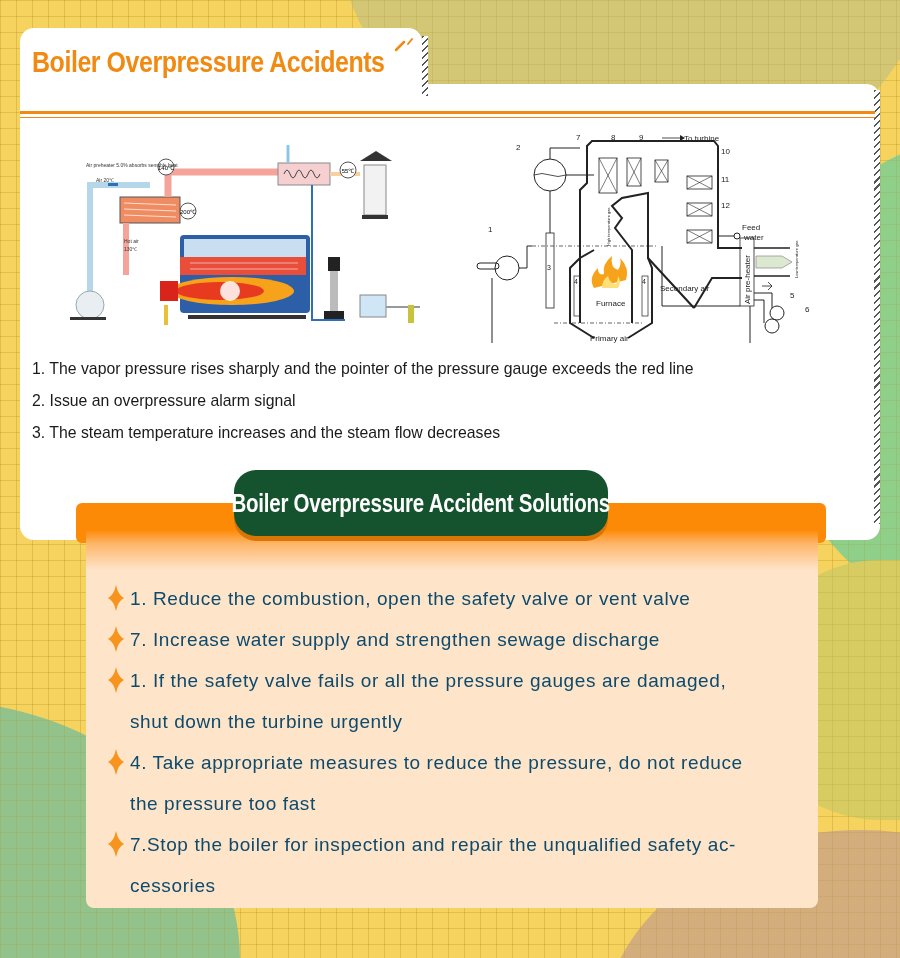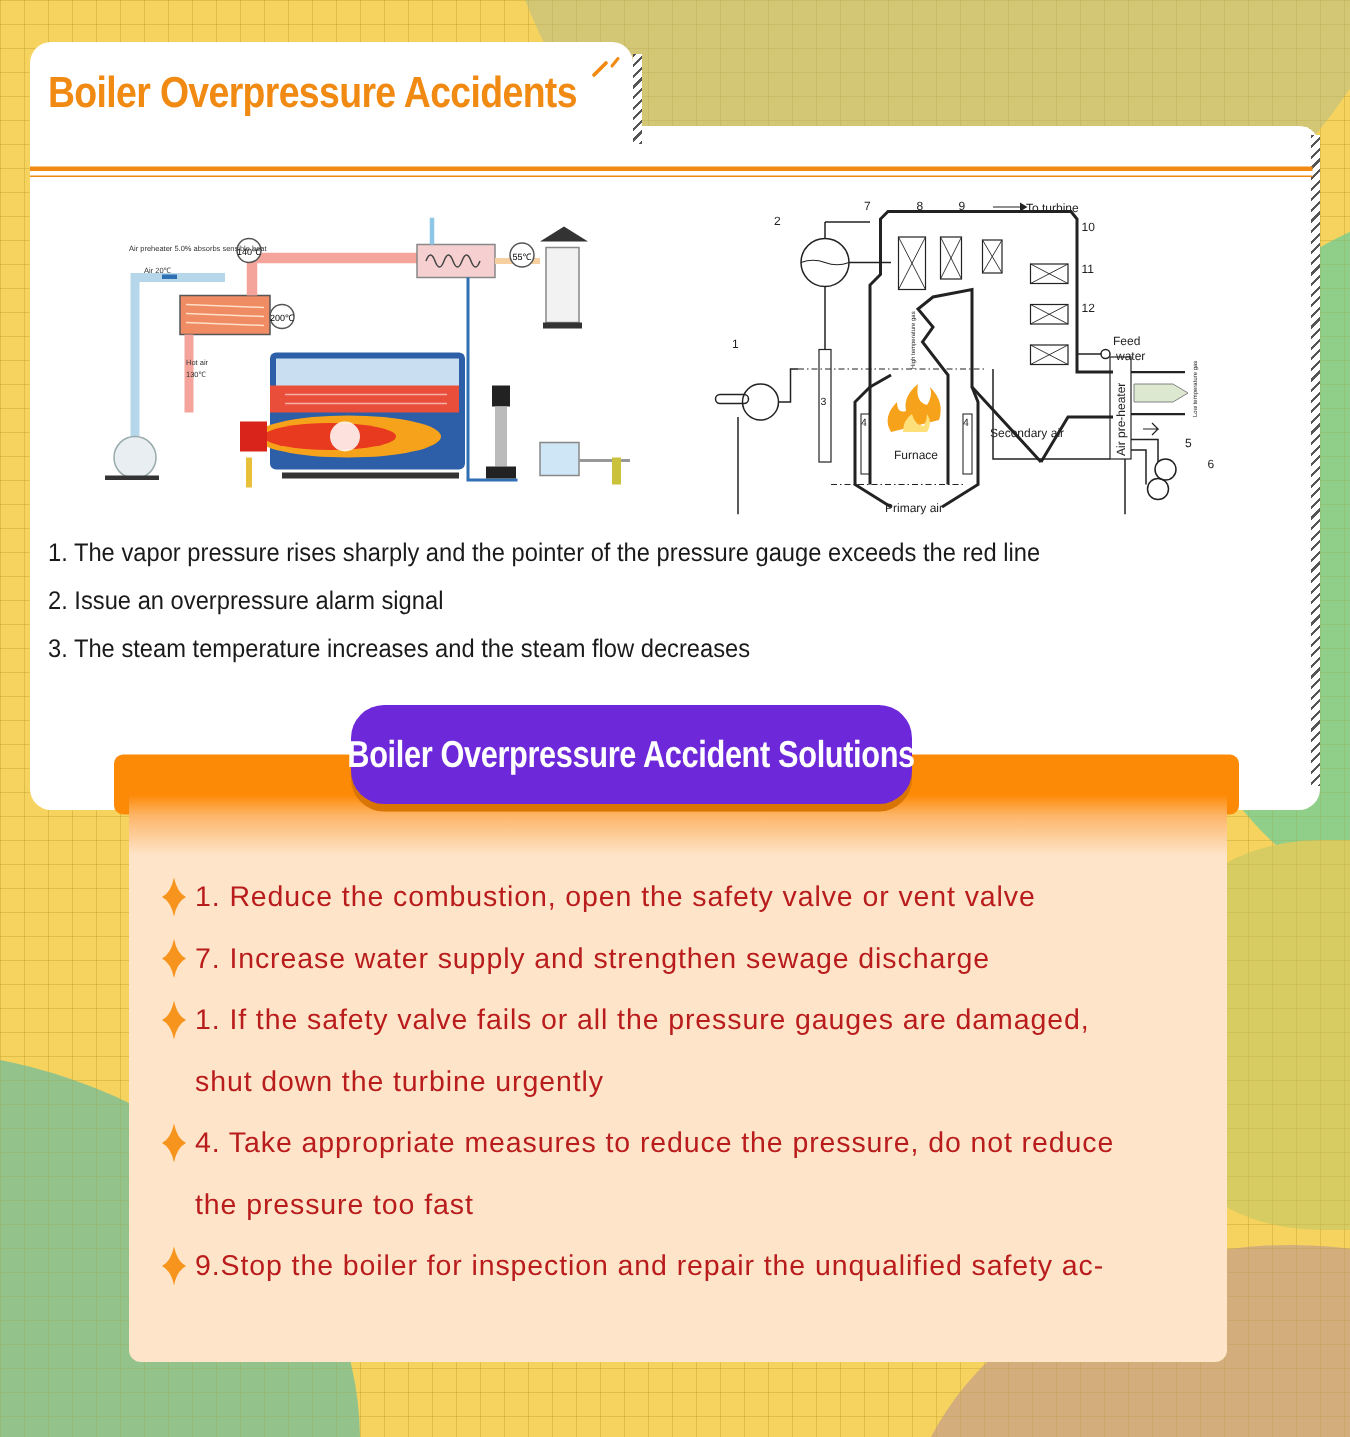--- a/index.html
+++ b/index.html
@@ -81,32 +81,32 @@
       position: absolute; left: 76px; top: 503px; width: 750px; height: 40px;
       background: #fd8a07; border-radius: 6px;
     }
     .sol-panel {
       position: absolute; left: 86px; top: 530px; width: 732px; height: 378px;
       background: linear-gradient(#fd8a07 0px, #fdb66a 14px, #fee4c8 40px, #fee4c8 100%);
       border-radius: 0 0 8px 8px;
     }
     .sol-pill {
       position: absolute; left: 234px; top: 470px; width: 374px; height: 66px;
-      background: #6d28d9; border-radius: 22px;
+      background: #14532d; border-radius: 22px;
       box-shadow: 0 5px 0 #d97505;
       display: flex; align-items: center; justify-content: center;
     }
     .sol-title {
       color: #fff; font-weight: bold; font-size: 25px;
       transform: scaleX(0.82); white-space: nowrap; letter-spacing: -0.3px;
     }
     .solutions { position: absolute; left: 106px; top: 578px; width: 700px; }
     .sol-item { position: relative; padding-left: 24px; }
     .sol-line {
-      font-size: 19px; color: #b91c1c; line-height: 41px; letter-spacing: 0.6px;
+      font-size: 19px; color: #0c4a6e; line-height: 41px; letter-spacing: 0.6px;
       white-space: nowrap;
     }
     .diamond {
       position: absolute; left: 2px; top: 7px; width: 16px; height: 26px;
     }
   </style>
 </head>
 <body>
 
 <div class="blob blob-olive"></div>
@@ -324,15 +324,16 @@
     <svg class="diamond" viewBox="0 0 16 26">
         <path d="M8 0 Q10 10 16 13 Q10 16 8 26 Q6 16 0 13 Q6 10 8 0 Z" fill="#f7941d"></path>
       </svg>
     <p class="sol-line">4. Take appropriate measures to reduce the pressure, do not reduce</p>
     <p class="sol-line">the pressure too fast</p>
   </div>
   <div class="sol-item">
     <svg class="diamond" viewBox="0 0 16 26">
         <path d="M8 0 Q10 10 16 13 Q10 16 8 26 Q6 16 0 13 Q6 10 8 0 Z" fill="#f7941d"></path>
       </svg>
-    <p class="sol-line">9.Stop the boiler for inspection and repair the unqualified safety ac-</p>
+    <p class="sol-line">7.Stop the boiler for inspection and repair the unqualified safety ac-</p>
+    <p class="sol-line">cessories</p>
   </div>
 </div>
 
 </body></html>

